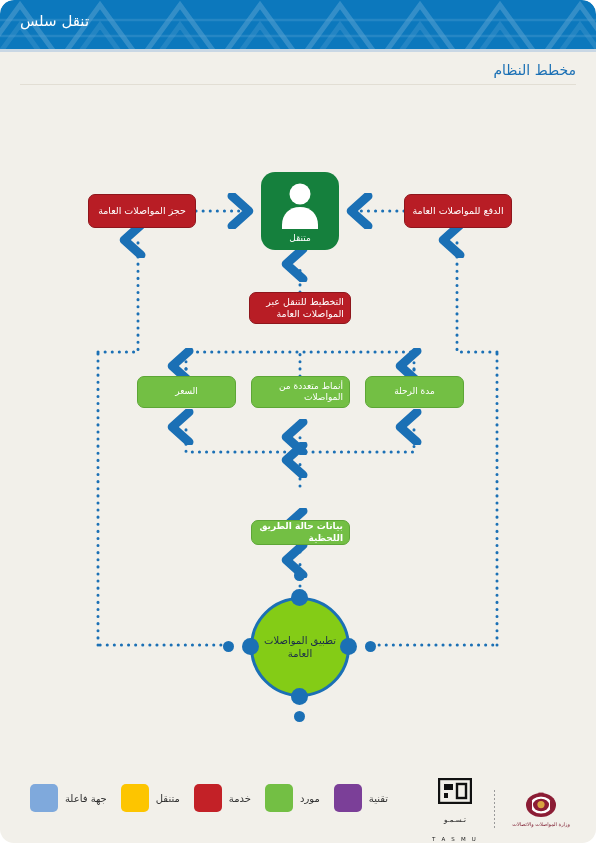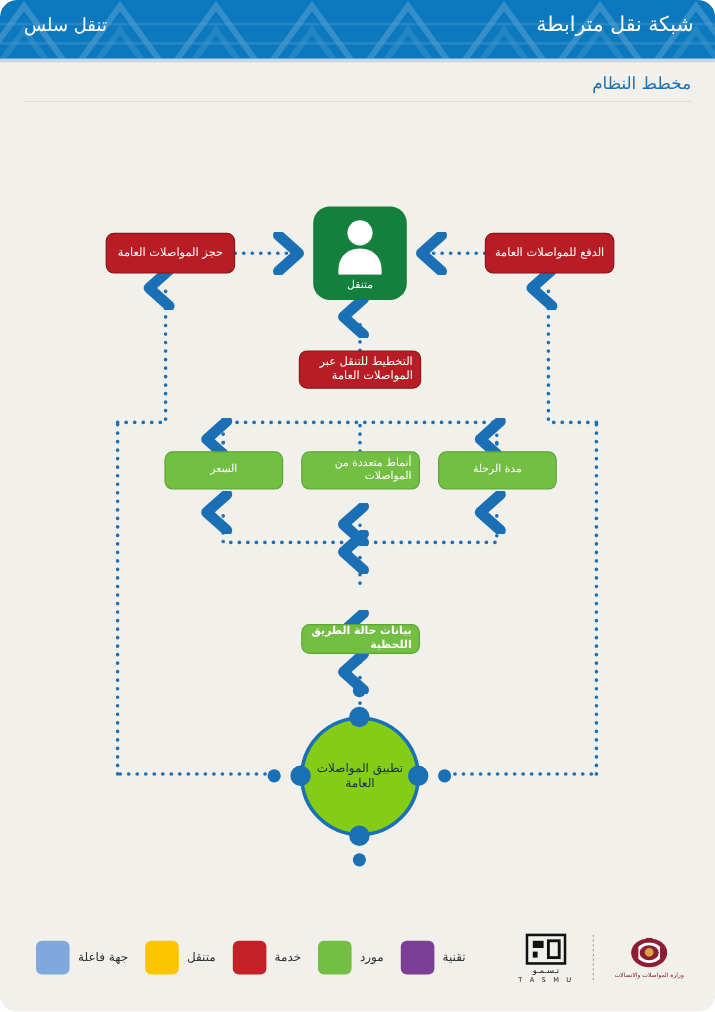--- a/index.html
+++ b/index.html
@@ -126,21 +126,21 @@
   
   .logos{
     position:absolute;right:18px;top:778px;
     display:flex;flex-direction:row-reverse;align-items:center;gap:9px;
   }
   .logo-divider{
     width:1px;height:40px;
     background-image:linear-gradient(to bottom,#9a9a9a 45%,rgba(0,0,0,0) 0%);
     background-size:1px 4px;background-repeat:repeat-y;
   }
-  .tasmu{width:60px;display:flex;flex-direction:column;align-items:center;gap:1px;}
+  .tasmu{width:60px;display:flex;flex-direction:column;align-items:center;gap:12px;}
   .tasmu-ar{font-size:7px;color:#1a1a1a;direction:rtl;letter-spacing:1px;}
   .tasmu-en{font-size:5.5px;color:#1a1a1a;letter-spacing:2.2px;}
   .ministry{width:74px;display:flex;flex-direction:column;align-items:center;gap:2px;}
   .ministry-ar{font-size:5px;color:#7d1a2e;direction:rtl;text-align:center;line-height:1.3;}
 </style>
 </head>
 <body>
 
 <div id="page">
 
@@ -148,21 +148,20 @@
     <svg class="banner-pattern" viewBox="0 0 596 49" preserveAspectRatio="none">
       <g stroke="#ffffff" stroke-width="5" fill="none" opacity="0.55">
         <path d="M-20 60 L20 5 L60 60 L100 5 L140 60 L180 5 L220 60 L260 5 L300 60 L340 5 L380 60 L420 5 L460 60 L500 5 L540 60 L580 5 L620 60"></path>
         <path d="M-20 80 L20 25 L60 80 L100 25 L140 80 L180 25 L220 80 L260 25 L300 80 L340 25 L380 80 L420 25 L460 80 L500 25 L540 80 L580 25 L620 80" opacity="0.6"></path>
       </g>
       <g stroke="#ffffff" stroke-width="2.5" fill="none" opacity="0.35">
         <path d="M0 20 L596 20"></path>
         <path d="M0 36 L596 36"></path>
       </g>
     </svg>
-    <div class="banner-title">شبكة نقل مترابطة</div>
     <div class="banner-sub">تنقل سلس</div>
   </div>
   <div class="banner-bottom"></div>
 
   <div class="page-subtitle">مخطط النظام</div>
   <div class="subtitle-rule"></div>
 
   <svg id="wires" viewBox="0 0 596 843">
     <defs>
       <style>

